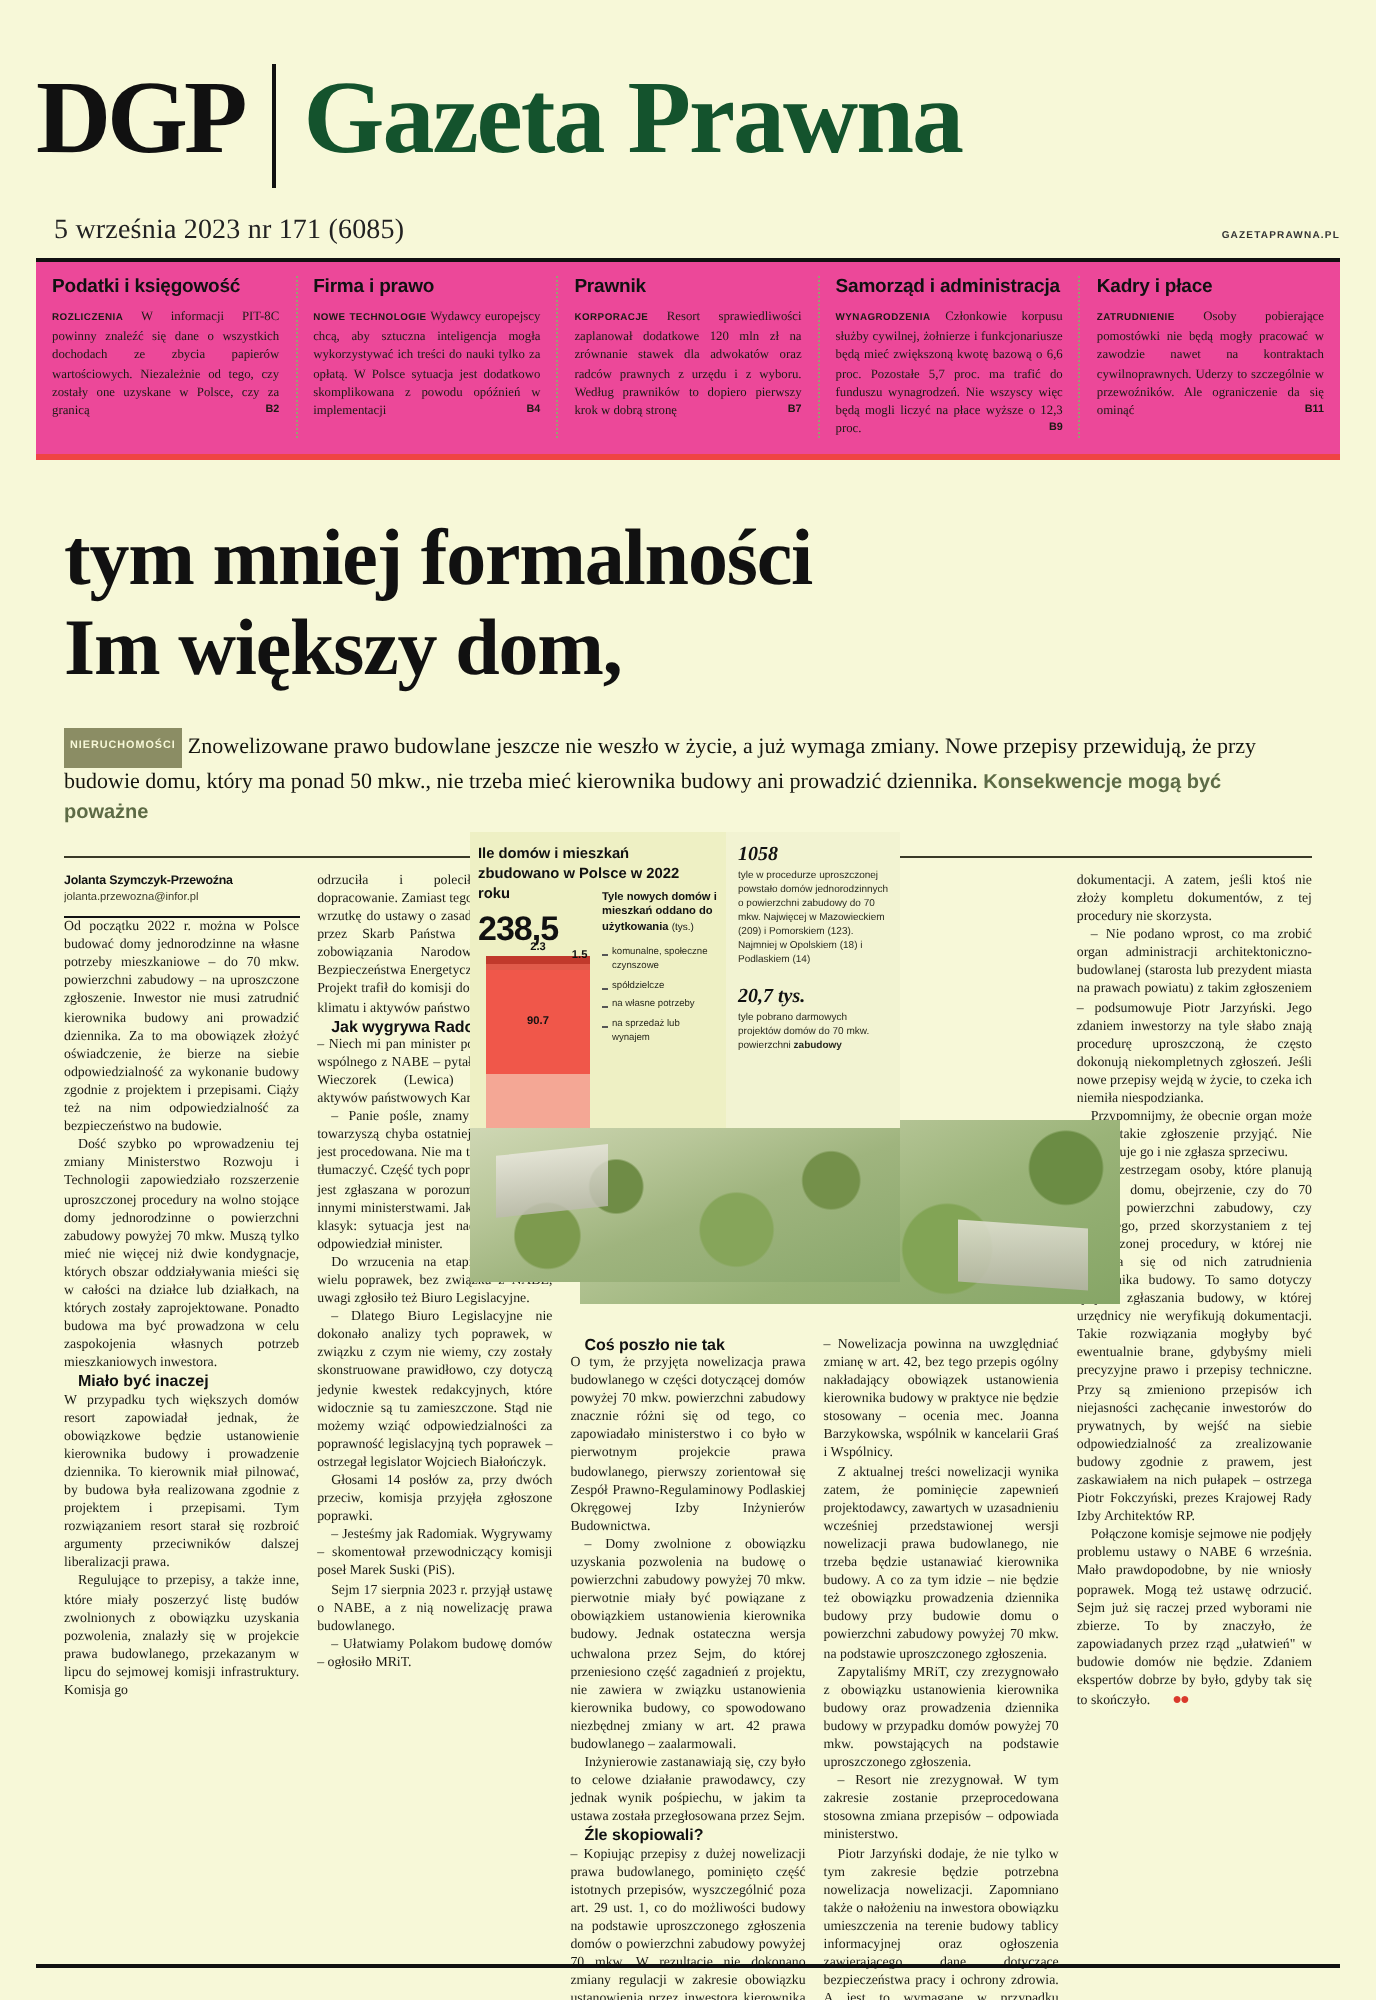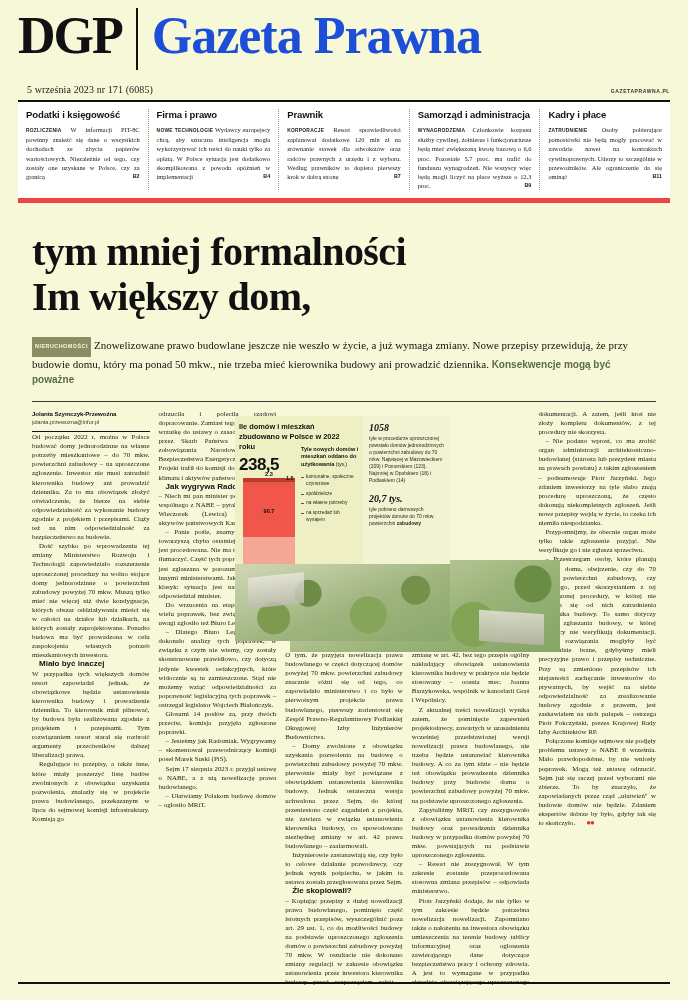--- a/index.html
+++ b/index.html
@@ -6,53 +6,53 @@
   body{
     width:688px;height:1000px;overflow:hidden;
     background:#f7f8d8;
     font-family:"Liberation Serif", serif;
     color:#1a1a14;
     position:relative;
   }
   .page{width:688px;height:1000px;position:relative;box-sizing:border-box;padding:0 18px;}
 
   
-  .masthead{display:flex;align-items:flex-start;padding-top:10px;}
+  .masthead{display:flex;align-items:flex-start;padding-top:34px;}
   .logo-dgp{
     font-family:"Liberation Serif", serif;
     font-weight:bold;font-size:52px;line-height:52px;
     letter-spacing:-2px;color:#111;
   }
   .logo-rule{
     width:2px;background:#111;height:62px;margin:0 14px;margin-top:-2px;
   }
   .logo-gp{
     font-family:"Liberation Serif", serif;
     font-weight:bold;font-size:52px;line-height:52px;
-    letter-spacing:-1px;color:#1d4ed8;
+    letter-spacing:-1px;color:#14532d;
   }
   .sub-line{
     display:flex;align-items:baseline;margin-top:14px;
   }
   .sub-title{
     font-family:"Liberation Serif", serif;
     font-weight:bold;font-size:14.5px;letter-spacing:.2px;color:#111;
   }
   .sub-date{
-    font-size:10px;margin-left:9px;color:#222;letter-spacing:.1px;
+    font-size:14px;margin-left:9px;color:#222;letter-spacing:.1px;
   }
   .sub-web{
     margin-left:auto;font-size:5px;font-weight:bold;letter-spacing:.6px;
     color:#333;font-family:"Liberation Sans",sans-serif;
   }
   .rule-thick{height:2px;background:#111;margin-top:5px;}
 
   
   .teasers{
-    display:flex;background:#ffffff;border-bottom:5px solid #ef4444;
+    display:flex;background:#ec4899;border-bottom:3px solid #ef4444;
     margin-top:0;padding:7px 0 8px 0;
   }
   .teaser{
     flex:1;padding:0 8px;border-right:1px dotted #9a9c72;box-sizing:border-box;
   }
   .teaser:last-child{border-right:none;}
   .teaser h3{
     margin:0 0 5px 0;font-family:"Liberation Sans",sans-serif;
     font-size:9.5px;font-weight:bold;color:#111;letter-spacing:-.1px;
   }

